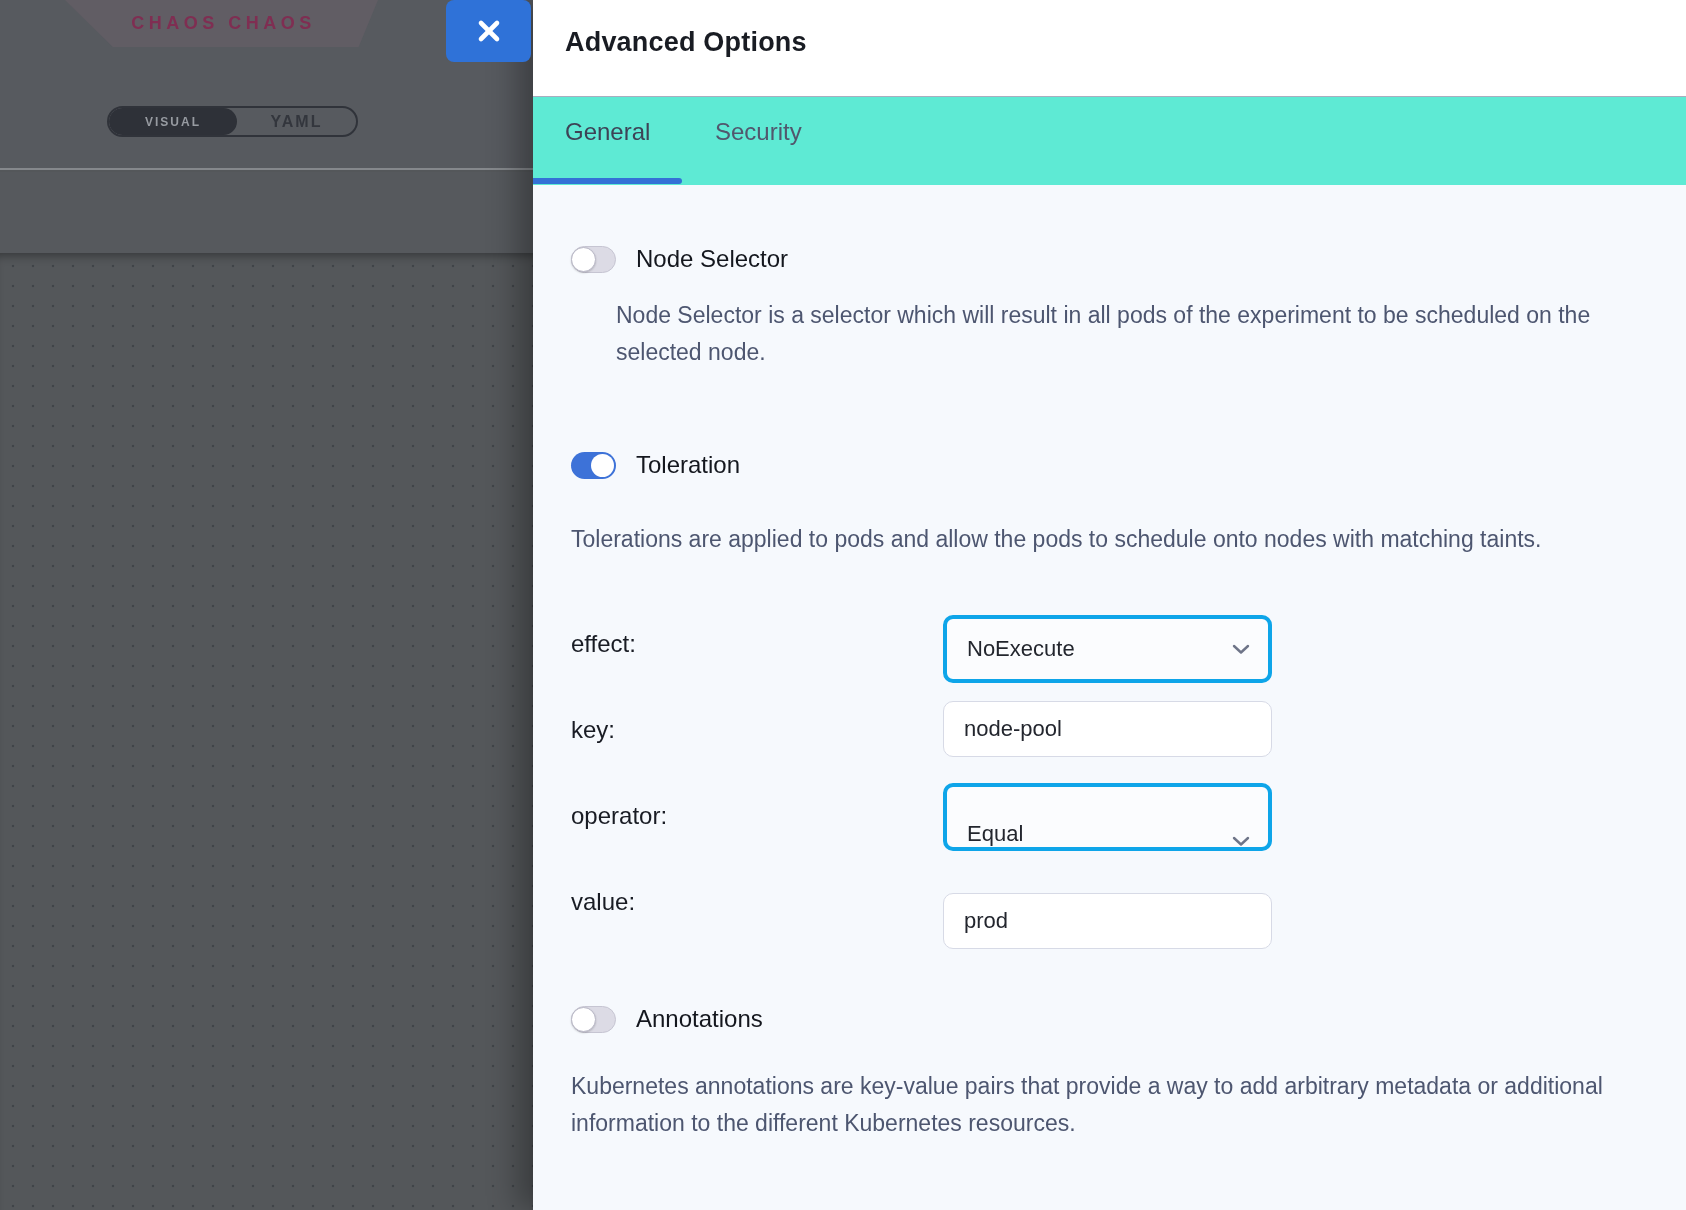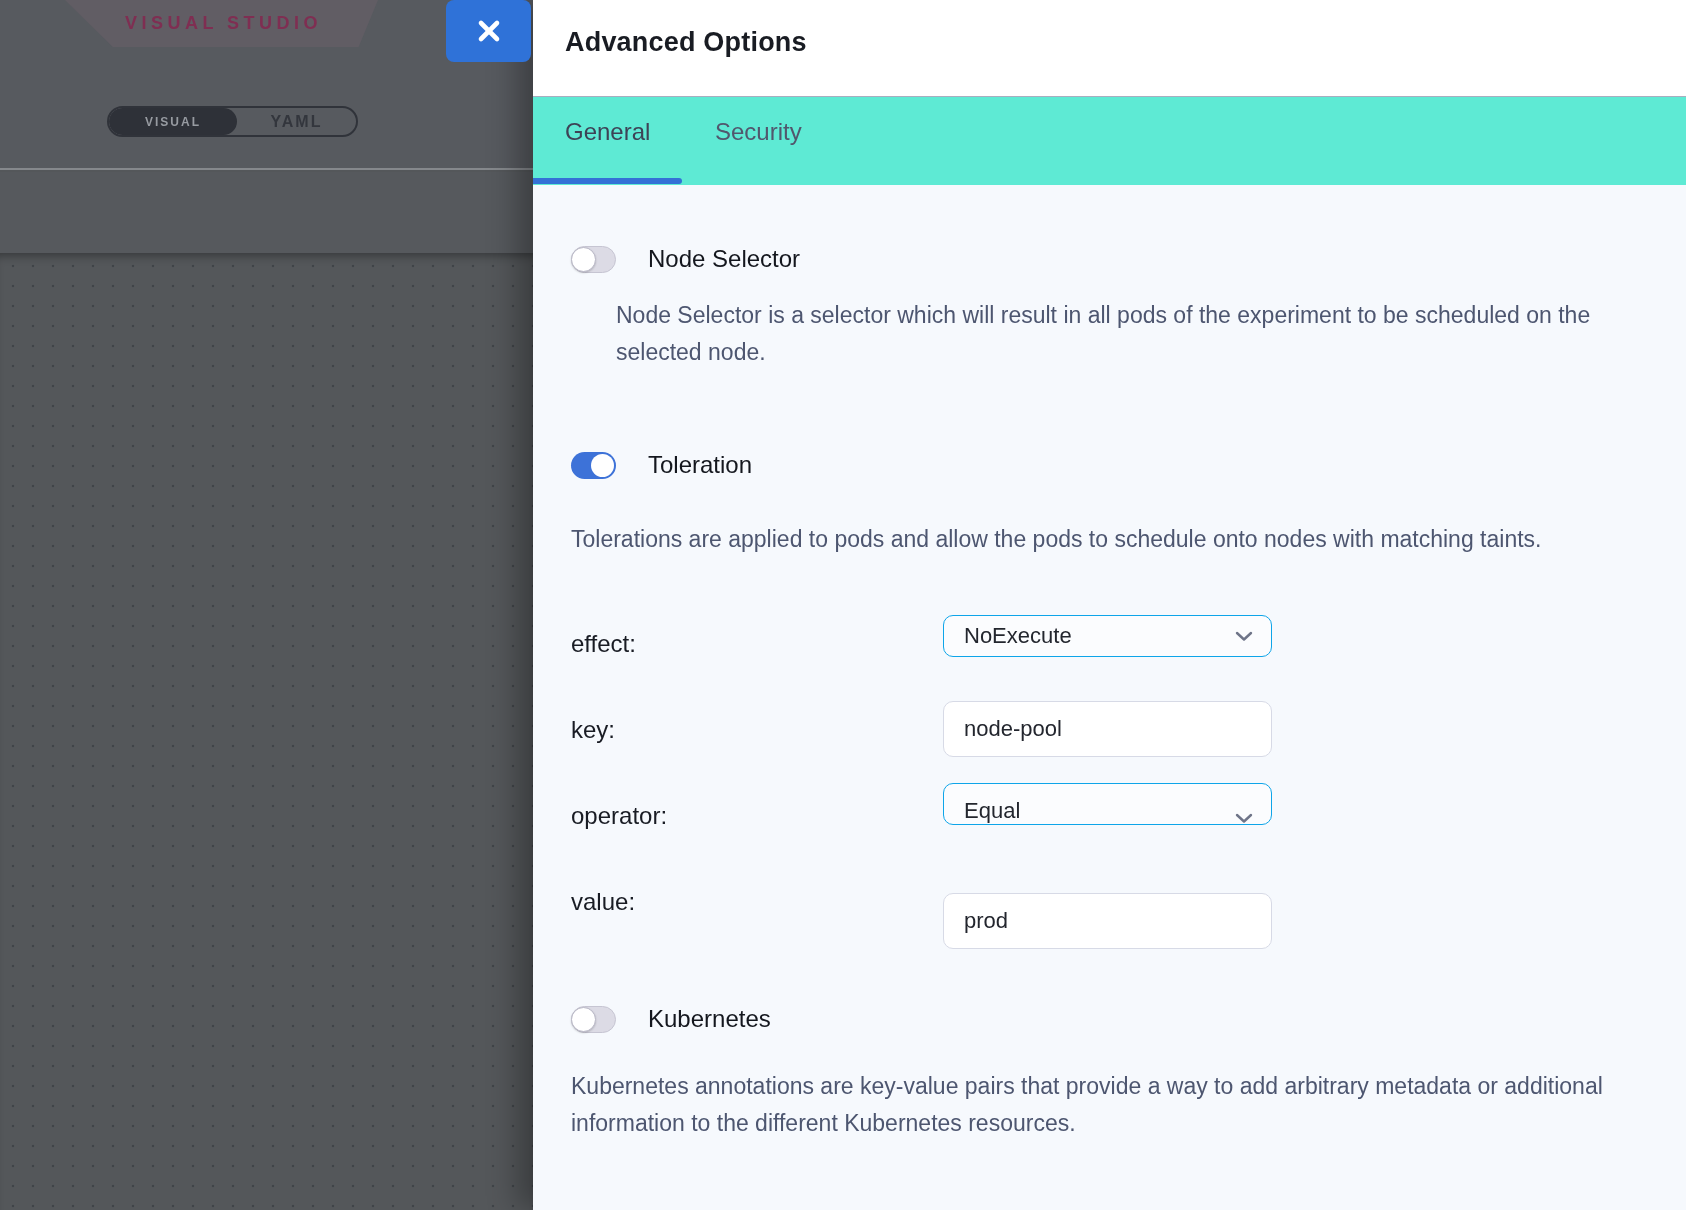--- a/index.html
+++ b/index.html
@@ -78,21 +78,21 @@
     position: absolute; left: 0; top: 81px; width: 149px; height: 6px;
     background: #3471d6; border-radius: 0 3px 3px 0;
   }
 
   .drawer-content {
     position: absolute; left: 0; top: 185px; width: 100%; height: 1025px;
     background: #f6f9fd;
   }
 
   
-  .toggle-row { position: absolute; left: 38px; display: flex; align-items: center; gap: 12px; }
+  .toggle-row { position: absolute; left: 38px; display: flex; align-items: center; }
   .toggle {
     position: relative; width: 45px; height: 27px; border-radius: 14px;
     cursor: pointer; flex: 0 0 auto;
   }
   .toggle.off { background: #dcdbe5; border: 1px solid #c6c5d2; }
   .toggle.off .knob {
     position: absolute; left: -1px; top: 0; width: 25px; height: 25px;
     background: #ffffff; border: 1px solid #b9b8c7; border-radius: 50%;
     box-shadow: 0 1px 2px rgba(0,0,0,0.18);
   }
@@ -106,22 +106,22 @@
   }
 
   .desc {
     position: absolute; left: 38px; width: 1050px;
     font-size: 23px; line-height: 37px; color: #4d5670;
   }
 
   
   .field-label { position: absolute; left: 38px; font-size: 24px; color: #191c24; }
   .field {
-    position: absolute; left: 410px; width: 329px; height: 42px;
-    border: 1px solid #0ea5e9; border-radius: 10px;
+    position: absolute; left: 410px; width: 329px; height: 68px;
+    border: 4px solid #0ea5e9; border-radius: 10px;
     display: flex; align-items: center;
     padding: 0 18px 0 20px;
     font-size: 22px; color: #23262e;
   }
   .field.select { background: #fbfcfe; cursor: pointer; justify-content: space-between; }
   .field-input {
     position: absolute; left: 410px; width: 329px; height: 56px;
     border: 1px solid #d7dae6; border-radius: 10px; background: #ffffff;
     padding: 12px 20px; font-size: 22px; color: #23262e;
     font-family: "Liberation Sans", "DejaVu Sans", sans-serif;
@@ -140,21 +140,21 @@
   .lbl-value { top: 703px; }   .fld-value { top: 708px; }
   .row-annotations { top: 820px; }
   .desc-annotations { top: 883px; }
 </style>
 </head>
 <body>
 
 <div class="stage">
   <div class="stage-top">
     <div class="brand-banner">
-      <span class="brand-text">VISUAL STUDIO</span>
+      <span class="brand-text">CHAOS CHAOS</span>
     </div>
     <div class="seg-control">
       <div class="seg-visual">VISUAL</div>
       <div class="seg-yaml">YAML</div>
     </div>
   </div>
   <div class="stage-toolbar"></div>
   <div class="stage-canvas"></div>
 </div>
 
@@ -218,18 +218,18 @@
       </span>
     </div>
 
     <div class="field-label lbl-value">value:</div>
     <input class="field-input fld-value" type="text" value="prod" style="">
 
     <div class="toggle-row row-annotations">
       <div class="toggle off" role="switch" aria-checked="false">
         <div class="knob"></div>
       </div>
-      <div class="toggle-label">Kubernetes</div>
+      <div class="toggle-label">Annotations</div>
     </div>
     <div class="desc desc-annotations">Kubernetes annotations are key-value pairs that provide a way to add arbitrary metadata or additional information to the different Kubernetes resources.</div>
 
   </div>
 </div>
 
 </body></html>

